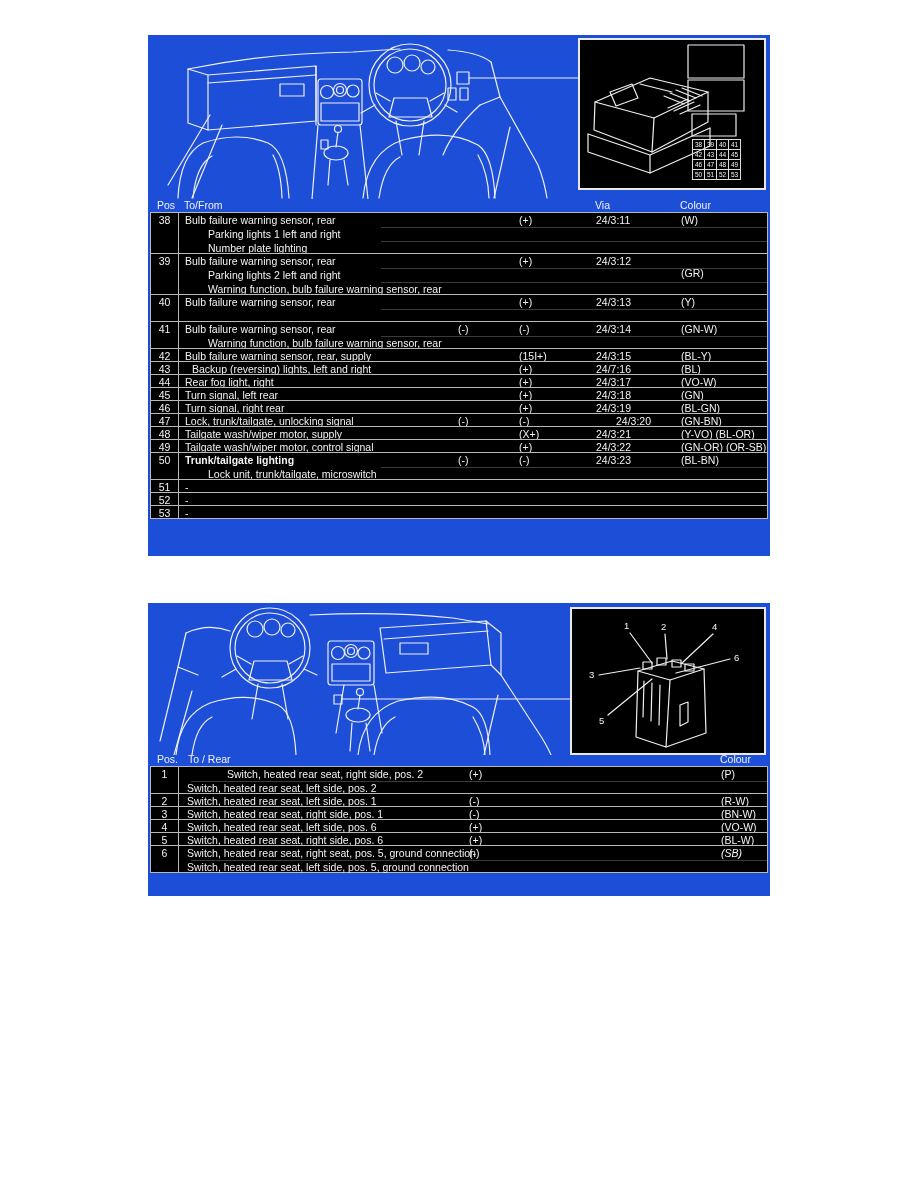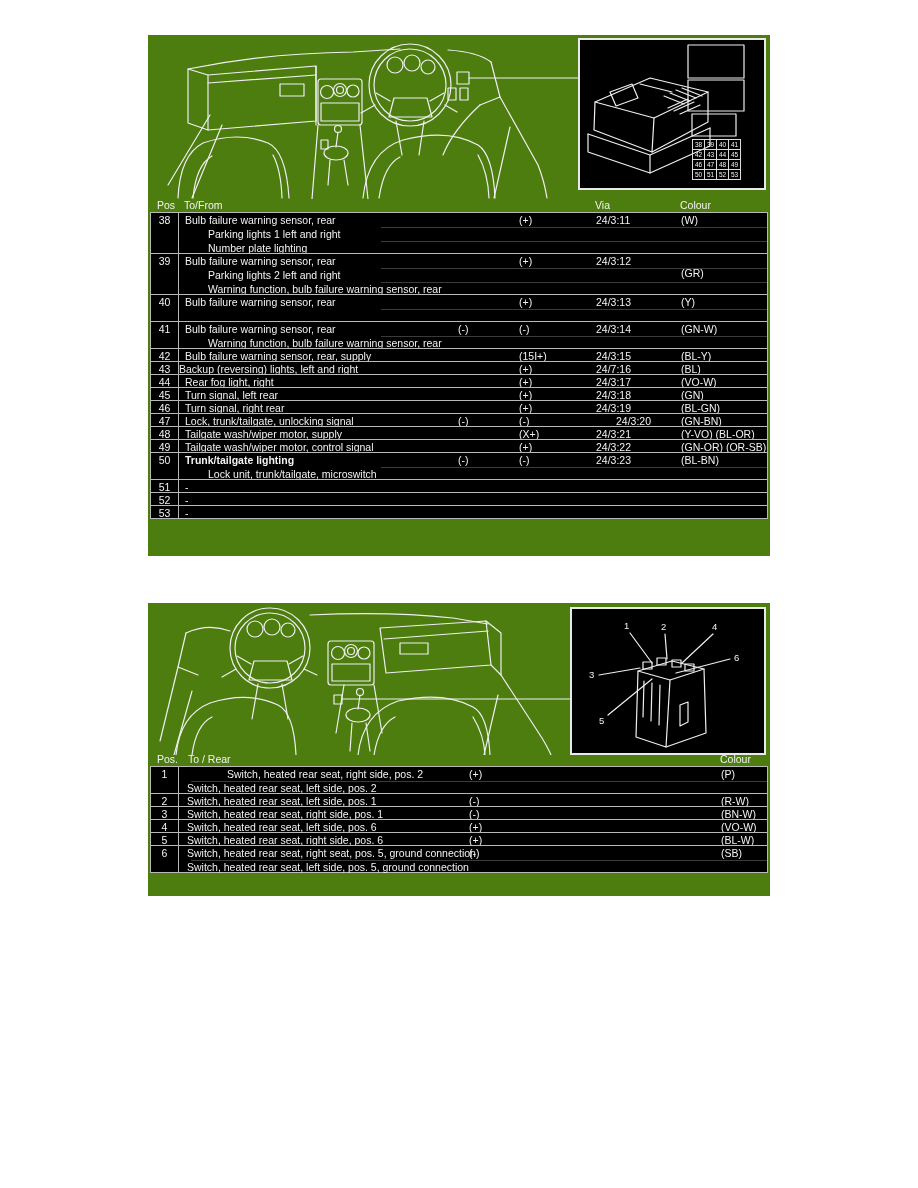--- a/index.html
+++ b/index.html
@@ -1,21 +1,21 @@
 <!DOCTYPE html>
 <html><head>
 <meta charset="utf-8">
 <style>
   * { margin:0; padding:0; box-sizing:border-box; }
   html,body { background:#ffffff; }
   body {
     width:918px; height:1188px; position:relative;
     font-family:"Liberation Sans", sans-serif;
   }
-  .panel { position:absolute; background:#4d7c0f; overflow:hidden; }
+  .panel { position:absolute; background:#1d4ed8; overflow:hidden; }
   #panel1 { left:148px; top:35px;  width:622px; height:521px; }
   #panel2 { left:148px; top:603px; width:622px; height:293px; }
 
   svg.art { position:absolute; left:0; top:0; }
   svg.art path, svg.art circle, svg.art rect, svg.art line, svg.art ellipse, svg.art polyline {
     fill:none; stroke:#efefef; stroke-width:1.2; stroke-linecap:round; stroke-linejoin:round;
   }
 
   .inset { position:absolute; border:2px solid #e9e9e9; background:#000; }
   #inset1 { left:430px; top:3px;  width:188px; height:152px; }
@@ -204,21 +204,21 @@
       </div>
       <div class="trow" style="height: 14px;">
         <div class="pos-cell">42</div>
         <div class="ln" style="top: 0px; left: 34px;">Bulb failure warning sensor, rear, supply</div>
         <div class="ln" style="left: 368px; top: 0px;">(15I+)</div>
         <div class="ln" style="left: 445px; top: 0px;">24/3:15</div>
         <div class="ln" style="left: 530px; top: 0px;">(BL-Y)</div>
       </div>
       <div class="trow" style="height: 14px;">
         <div class="pos-cell">43</div>
-        <div class="ln" style="top: 0px; left: 28px;">Backup (reversing) lights, left and right</div>
+        <div class="ln" style="top: 0px; left: 41px;">Backup (reversing) lights, left and right</div>
         <div class="ln" style="left: 368px; top: 0px;">(+)</div>
         <div class="ln" style="left: 445px; top: 0px;">24/7:16</div>
         <div class="ln" style="left: 530px; top: 0px;">(BL)</div>
       </div>
       <div class="trow" style="height: 14px;">
         <div class="pos-cell">44</div>
         <div class="ln" style="top: 0px; left: 34px;">Rear fog light, right</div>
         <div class="ln" style="left: 368px; top: 0px;">(+)</div>
         <div class="ln" style="left: 445px; top: 0px;">24/3:17</div>
         <div class="ln" style="left: 530px; top: 0px;">(VO-W)</div>
@@ -403,16 +403,16 @@
         <div class="ln" style="top: 0px; left: 36px;">Switch, heated rear seat, right side, pos. 6</div>
         <div class="ln" style="left: 318px; top: 0px;">(+)</div>
         <div class="ln" style="left: 570px; top: 0px;">(BL-W)</div>
       </div>
       <div class="trow" style="height: 28px;">
         <div class="pos-cell">6</div>
         <div class="ln" style="top: 0px; left: 36px;">Switch, heated rear seat, right seat, pos. 5, ground connection</div>
         <div class="subsep" style="top: 14px; left: 40px;"></div>
         <div class="ln" style="top: 14px; left: 36px;">Switch, heated rear seat, left side, pos. 5, ground connection</div>
         <div class="ln" style="left: 318px; top: 0px;">(-)</div>
-        <div class="ln" style="left: 570px; top: 0px;">(SB)</div>
+        <div class="ln" style="left: 570px; top: 0px; font-style: italic;">(SB)</div>
       </div>
     </div>
 </div>
 
 </body></html>

